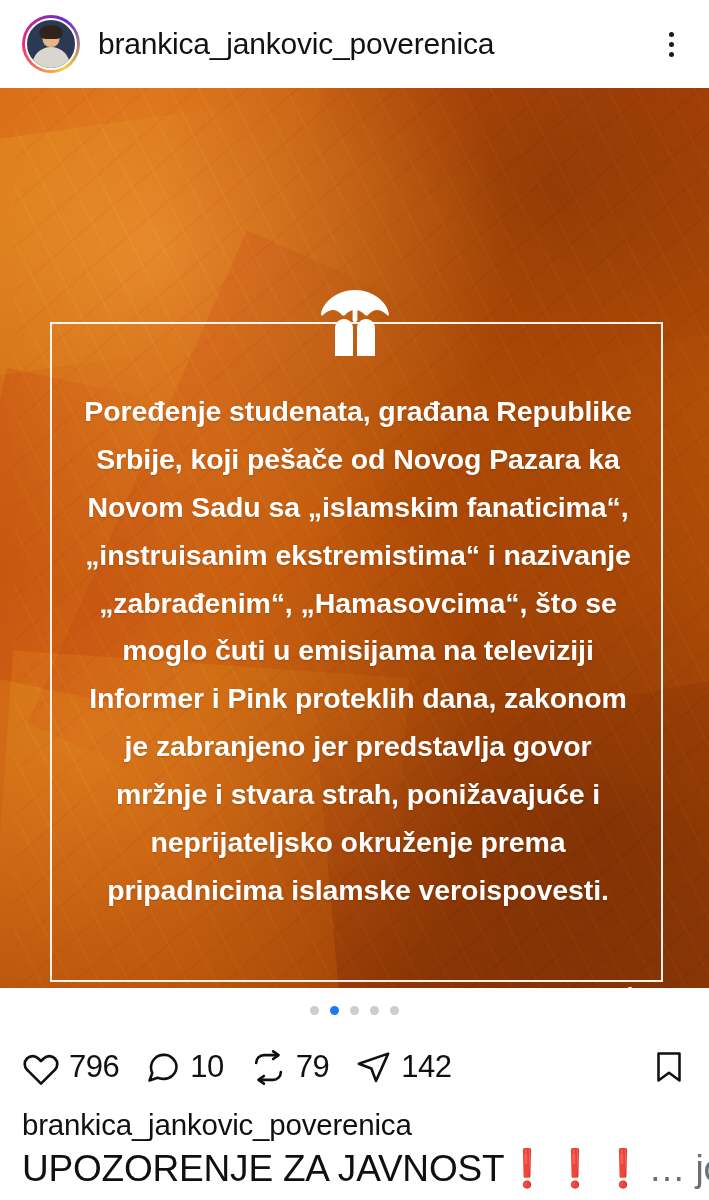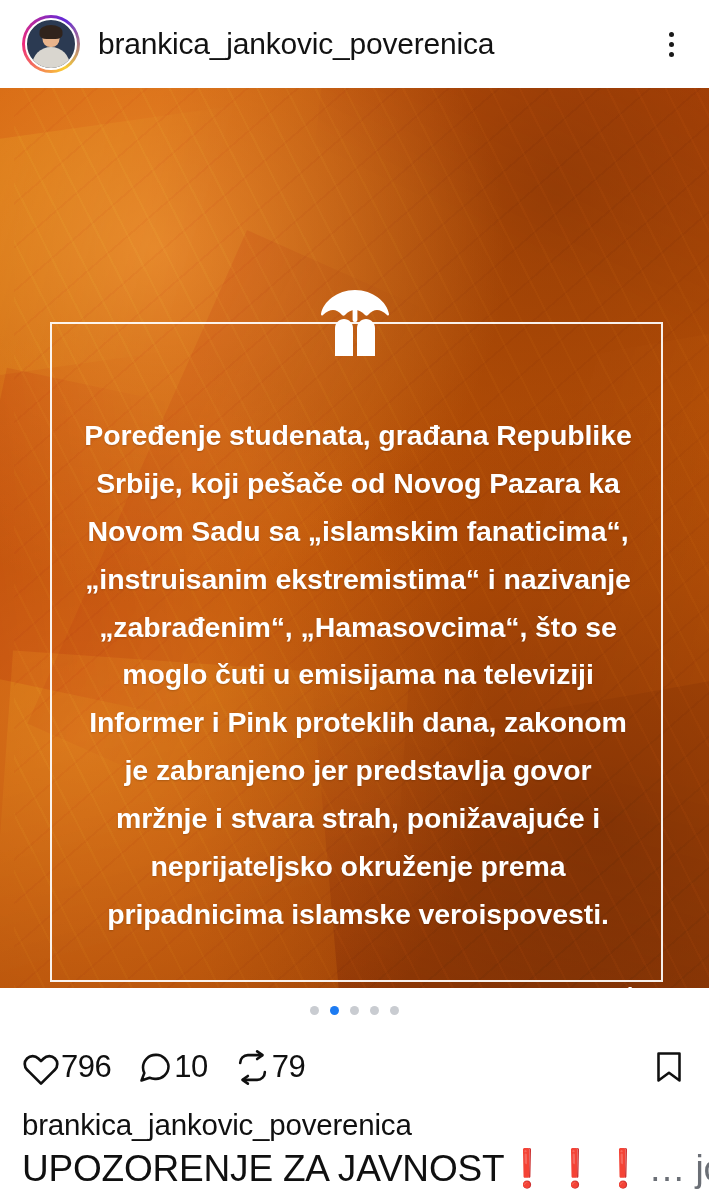--- a/index.html
+++ b/index.html
@@ -164,21 +164,20 @@
     top: 300px;
     width: 560px;
     color: #ffffff;
     font-size: 28.5px;
     line-height: 1.68;
     text-align: center;
     font-weight: 700;
     letter-spacing: -0.1px;
     font-family: "Liberation Sans", sans-serif;
     text-shadow: 0 1px 2px rgba(0,0,0,.18);
-    margin-top: 24px;
   }
   .counter {
     position: absolute;
     right: 62px;
     top: 895px;
     color: #ffffff;
     font-size: 27px;
     font-weight: 700;
   }
 
@@ -204,21 +203,21 @@
     height: 70px;
     display: flex;
     align-items: center;
     padding: 0 22px;
     background: #fff;
     gap: 8px;
   }
   .action {
     display: flex;
     align-items: center;
-    gap: 1px;
+    gap: 9px;
     cursor: pointer;
     margin-right: 18px;
   }
   .action .cnt {
     font-size: 31px;
     color: #101010;
     font-weight: 400;
     letter-spacing: -0.5px;
   }
   .spacer { flex: 1 1 auto; }
@@ -320,20 +319,26 @@
     <div class="action">
       <svg width="37" height="37" viewBox="0 0 24 24" fill="none" stroke="#101010" stroke-width="1.7" stroke-linecap="round" stroke-linejoin="round">
         <path d="M4 9a5 5 0 0 1 5-5h9"></path>
         <polyline points="15,1.5 18.5,4 15,6.5"></polyline>
         <path d="M20 15a5 5 0 0 1-5 5H6"></path>
         <polyline points="9,22.5 5.5,20 9,17.5"></polyline>
       </svg>
       <span class="cnt">79</span>
     </div>
 
+    <div class="action">
+      <svg width="37" height="37" viewBox="0 0 24 24" fill="none" stroke="#101010" stroke-width="1.7" stroke-linecap="round" stroke-linejoin="round">
+        <polygon points="21.5,3 2.5,9.6 10.6,12.6 13.6,20.7"></polygon>
+      </svg>
+      <span class="cnt">142</span>
+    </div>
 
     <div class="spacer"></div>
 
     <div class="save-btn">
       <svg width="36" height="36" viewBox="0 0 24 24" fill="none" stroke="#101010" stroke-width="1.7" stroke-linecap="round" stroke-linejoin="round">
         <path d="M5 3h14v18l-7-5.2L5 21z"></path>
       </svg>
     </div>
   </div>
 

